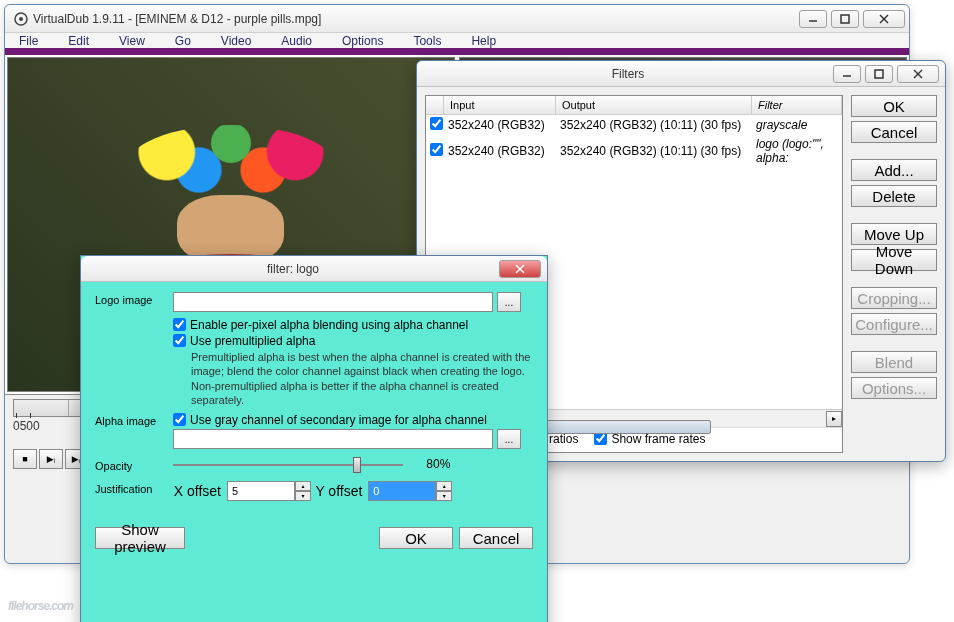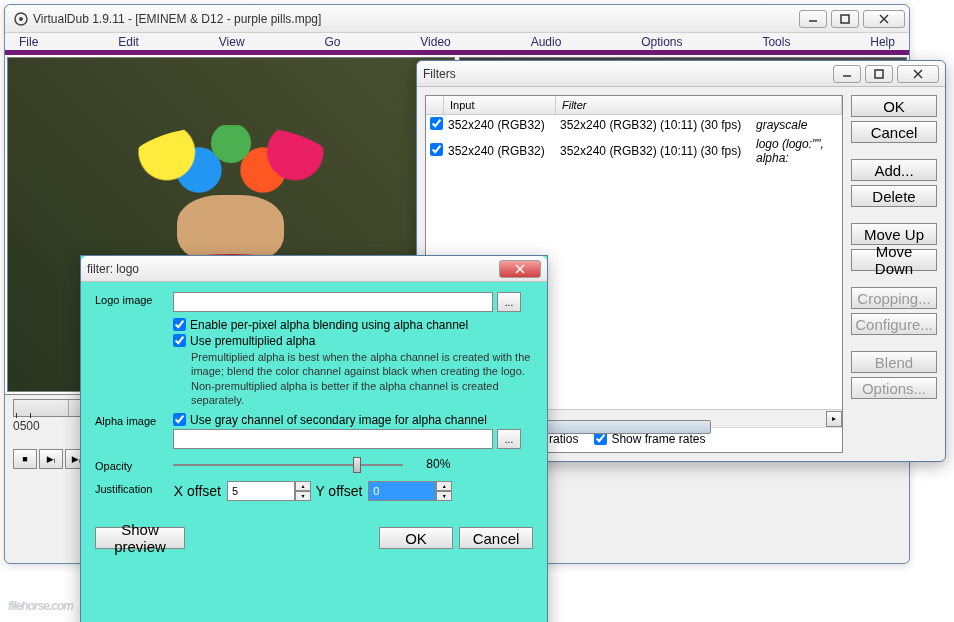--- a/index.html
+++ b/index.html
@@ -7,21 +7,21 @@
   
   
   .main-window { position: absolute; top: 4px; left: 4px; width: 906px; height: 560px; border: 1px solid #6a8db0; border-radius: 6px; background: #f0f0f0; box-shadow: 0 2px 8px rgba(0,0,0,0.15); }
   .titlebar { height: 28px; background: linear-gradient(#fdfdfd, #eaeaea); border-bottom: 1px solid #d0d0d0; border-radius: 6px 6px 0 0; display: flex; align-items: center; padding: 0 4px; }
   .titlebar-icon { width: 16px; height: 16px; margin: 0 4px; display: flex; align-items: center; justify-content: center; }
   .titlebar-title { flex: 1; font-size: 12px; color: #333; }
   .win-btns { display: flex; gap: 4px; }
   .win-btn { width: 28px; height: 18px; border: 1px solid #a0a0a0; border-radius: 3px; background: linear-gradient(#fdfdfd, #e8e8e8); display: flex; align-items: center; justify-content: center; cursor: pointer; }
   .win-btn.close { width: 42px; }
   
-  .menubar { height: 22px; background: #f5f5f5; border-bottom: 5px solid #701a75; display: flex; align-items: center; padding: 0 6px; gap: 2px; justify-content: space-between; }
+  .menubar { height: 22px; background: #f5f5f5; border-bottom: 7px solid #701a75; display: flex; align-items: center; padding: 0 6px; gap: 14px; }
   .menu-item { padding: 2px 8px; color: #2a2a6a; cursor: pointer; }
   
   .video-area { display: flex; height: 340px; border-bottom: 1px solid #888; background: #fff; }
   .video-panel { flex: 1; border: 1px solid #808080; margin: 2px; background: linear-gradient(45deg, #2a3520, #4a5030); position: relative; overflow: hidden; }
   .clown-shape { position: absolute; top: 20%; left: 20%; width: 60%; height: 60%; }
   .wig { position: absolute; top: 0; left: 10%; width: 80%; height: 45%; background: radial-gradient(circle at 20% 30%, #ffeb3b 15%, transparent 16%), radial-gradient(circle at 50% 20%, #4caf50 15%, transparent 16%), radial-gradient(circle at 80% 30%, #e91e63 15%, transparent 16%), radial-gradient(circle at 35% 50%, #2196f3 15%, transparent 16%), radial-gradient(circle at 65% 50%, #ff5722 15%, transparent 16%); border-radius: 50% 50% 30% 30%; }
   .face { position: absolute; top: 35%; left: 30%; width: 40%; height: 35%; background: #d4a574; border-radius: 40%; }
   .collar { position: absolute; top: 65%; left: 15%; width: 70%; height: 30%; background: radial-gradient(#e53935, #b71c1c); border-radius: 50% 50% 20% 20%; }
   .video-panel.right .wig, .video-panel.right .face, .video-panel.right .collar { filter: grayscale(1); }
   .video-panel.right { background: linear-gradient(45deg, #303030, #505050); }
@@ -30,21 +30,21 @@
   .timeline-track { height: 18px; background: #fff; border: 1px solid #888; position: relative; display: flex; }
   .timeline-chunk { flex: 1; border-right: 1px solid #aaa; background: linear-gradient(#eee, #ddd); }
   .ruler { height: 24px; display: flex; justify-content: space-between; font-size: 10px; color: #333; margin-top: 2px; }
   .ruler span { position: relative; }
   .ruler span::before { content: ""; position: absolute; top: -6px; left: 50%; width: 1px; height: 5px; background: #333; }
   .transport { display: flex; gap: 2px; margin-top: 6px; }
   .transport-btn { width: 24px; height: 20px; border: 1px solid #888; background: linear-gradient(#fdfdfd, #e0e0e0); cursor: pointer; font-size: 9px; display: flex; align-items: center; justify-content: center; }
   
   
   .filters-dialog { position: absolute; top: 60px; left: 416px; width: 530px; height: 402px; border: 1px solid #5a7ea8; border-radius: 6px; background: #f0f0f0; box-shadow: 0 4px 16px rgba(0,0,0,0.3); }
-  .dlg-title { height: 26px; background: linear-gradient(#fdfdfd, #e8e8e8); border-bottom: 1px solid #c0c0c0; border-radius: 6px 6px 0 0; display: flex; align-items: center; padding: 0 6px; }
+  .dlg-title { height: 26px; background: linear-gradient(#fdfdfd, #e8e8e8); border-bottom: 1px solid #c0c0c0; border-radius: 6px 6px 0 0; display: flex; align-items: center; padding: 0 6px; text-align: center; }
   .dlg-title span { flex: 1; color: #333; }
   .filters-body { display: flex; padding: 8px; gap: 8px; height: calc(100% - 26px); }
   .filter-list { flex: 1; background: #fff; border: 1px solid #888; display: flex; flex-direction: column; }
   .fl-header { display: flex; background: linear-gradient(#fdfdfd, #e8e8e8); border-bottom: 1px solid #ccc; }
   .fl-header div { padding: 3px 6px; border-right: 1px solid #ccc; font-size: 11px; }
   .fl-row { display: flex; padding: 2px 4px; align-items: center; font-size: 11px; }
   .fl-check { width: 18px; }
   .fl-input { width: 112px; }
   .fl-output { width: 196px; }
   .fl-filter { flex: 1; font-style: italic; }
@@ -218,20 +218,21 @@
             <line x1="10" y1="1" x2="2" y2="9" stroke="#333" stroke-width="1.5"></line>
           </svg>
         </div>
     </div>
   </div>
   <div class="filters-body">
     <div class="filter-list">
       <div class="fl-header">
         <div style="width:18px"></div>
         <div class="fl-input">Input</div>
+        <div class="fl-output">Output</div>
         <div class="fl-filter">Filter</div>
       </div>
       <div class="fl-row">
         <div class="fl-check"><input type="checkbox" checked="" style=""></div>
         <div class="fl-input">352x240 (RGB32)</div>
         <div class="fl-output">352x240 (RGB32) (10:11) (30 fps)</div>
         <div class="fl-filter">grayscale</div>
       </div>
       <div class="fl-row">
         <div class="fl-check"><input type="checkbox" checked="" style=""></div>

